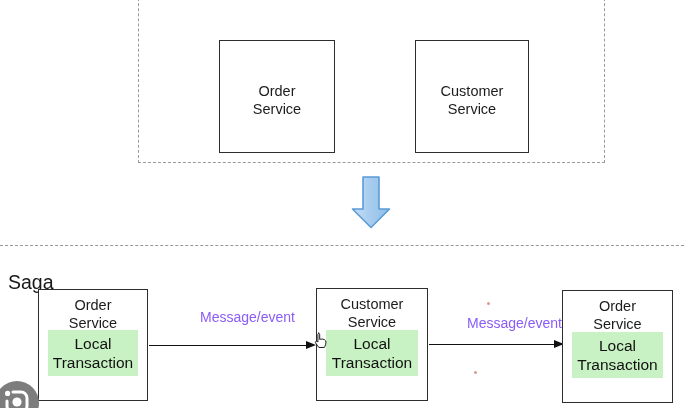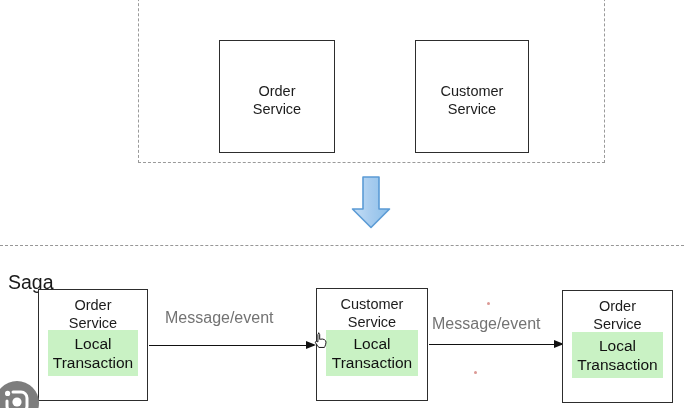--- a/index.html
+++ b/index.html
@@ -43,21 +43,21 @@
   }
   .local .lbl{display:block;width:88px;font-size:15.5px;line-height:1.23;color:#111;}
   
   .h-arrow{position:absolute;height:0;border-top:1.5px solid #111;}
   .h-arrow::after{
     content:"";position:absolute;right:-2px;top:-5.5px;width:0;height:0;
     border-left:10px solid #111;border-top:4.5px solid transparent;border-bottom:4.5px solid transparent;
   }
   .arrow-1{left:149px;top:345px;width:165px;}
   .arrow-2{left:429px;top:344px;width:133px;}
-  .edge-label{position:absolute;width:130px;text-align:left;font-size:16px;color:#737373;white-space:nowrap;}
+  .edge-label{position:absolute;width:130px;text-align:right;font-size:14px;color:#8b5cf6;white-space:nowrap;}
   .edge-label-0{left:165px;top:309px;}
   .edge-label-1{left:432px;top:315px;}
   
   .cursor{position:absolute;left:313px;top:332px;}
   
   .lens{position:absolute;left:-7px;top:378px;cursor:pointer;}
   
   .speck{position:absolute;width:3px;height:3px;border-radius:50%;background:rgba(190,70,60,.55);}
   .speck-0{left:487px;top:302px;}
   .speck-1{left:474px;top:371px;}

